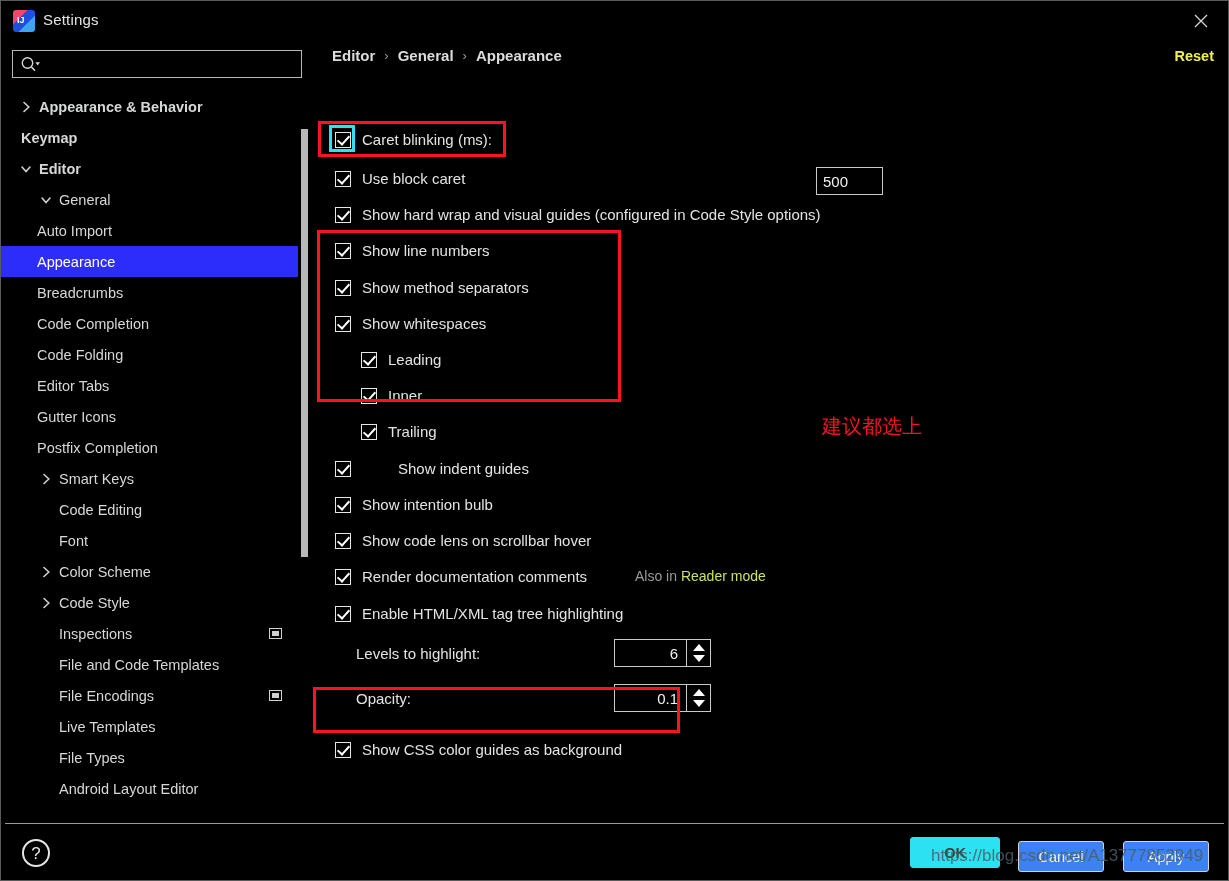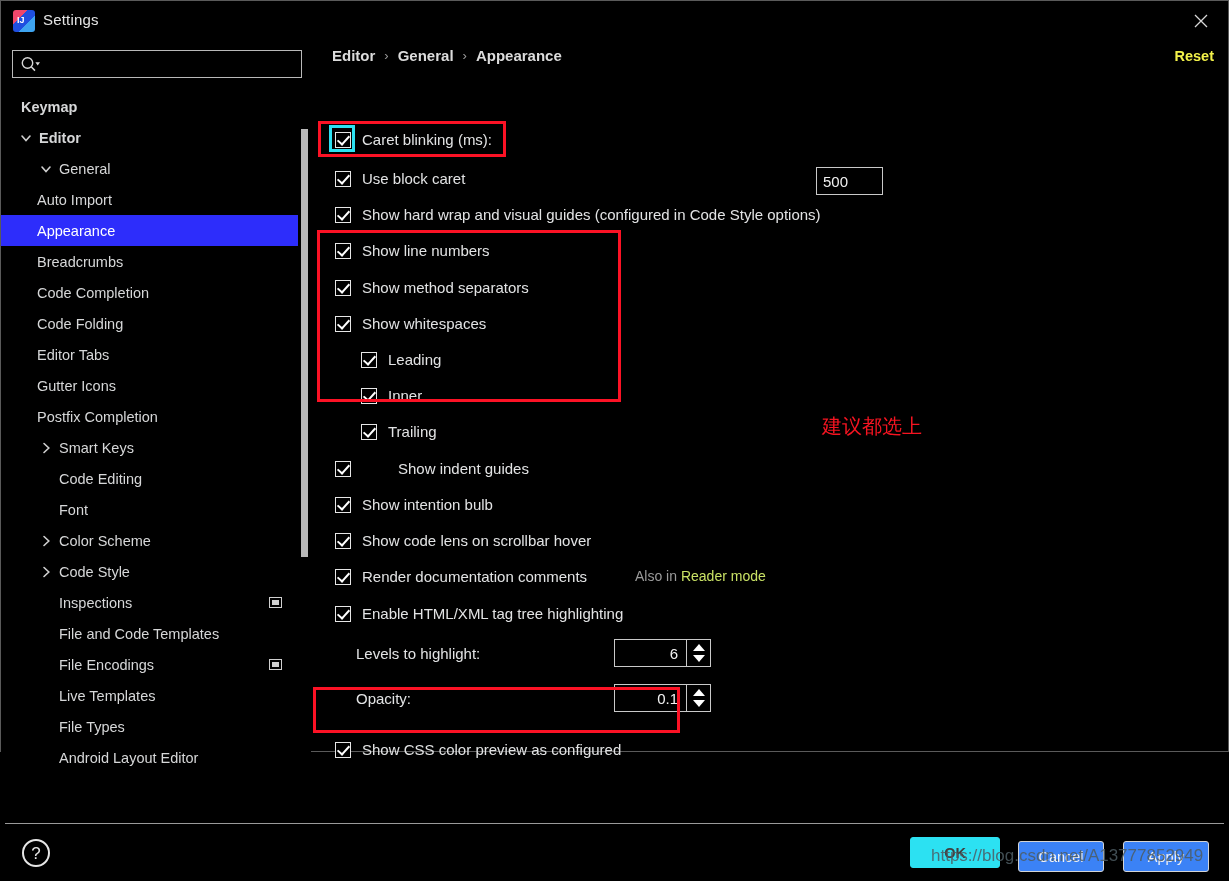--- a/index.html
+++ b/index.html
@@ -4,21 +4,21 @@
 <style>
   * { box-sizing: border-box; margin: 0; padding: 0; }
   html, body {
     width: 1229px; height: 881px;
     background: #000000;
     font-family: "Liberation Sans", sans-serif;
     overflow: hidden;
   }
   #app {
     position: relative;
-    width: 1229px; height: 752px;
+    width: 1229px; height: 881px;
     background: #000000;
     border: 1px solid #5a5a5a;
   }
 
   
   #titlebar {
     position: absolute; left: 0; top: 0; width: 1227px; height: 40px;
     background: #000000;
   }
   #app-icon {
@@ -236,20 +236,26 @@
     <div id="search-box">
       <svg id="search-icon" width="20" height="18" viewBox="0 0 20 18">
         <circle cx="7.5" cy="7" r="5.2" stroke="#d8d8d8" stroke-width="1.4" fill="none"></circle>
         <path d="M11.4 11 L15 14.6" stroke="#d8d8d8" stroke-width="1.5" fill="none"></path>
         <path d="M15.4 6.2 L20 6.2 L17.7 9.4 Z" fill="#d8d8d8"></path>
       </svg>
       <input id="search-input" type="text" placeholder="" style="">
     </div>
 
     <div id="tree">
+        <div class="tree-row lvl0 bold has-arrow">
+          <svg class="chevron" viewBox="0 0 14 14">
+            <path d="M5 2.5 L9.8 7 L5 11.5" stroke="#cfcfcf" stroke-width="1.6" fill="none" stroke-linecap="round"></path>
+          </svg>
+          <span class="tree-label">Appearance &amp; Behavior</span>
+        </div>
         <div class="tree-row lvl0 bold">
           <span class="tree-label">Keymap</span>
         </div>
         <div class="tree-row lvl0 bold has-arrow">
           <svg class="chevron" viewBox="0 0 14 14">
             <path d="M3 5 L7 9.5 L11 5" stroke="#cfcfcf" stroke-width="1.6" fill="none" stroke-linecap="round"></path>
           </svg>
           <span class="tree-label">Editor</span>
         </div>
         <div class="tree-row lvl1 has-arrow">
@@ -431,21 +437,21 @@
       <div class="spinner" style="left:302px; top:603px;">
         <input class="sp-val" type="text" value="0.1" style="">
         <div class="sp-btns">
           <span class="sp-up"></span>
           <span class="sp-dn"></span>
         </div>
       </div>
 
       <div class="opt-row" style="left:23px; top:660px;">
         <span class="cb"></span>
-        <span class="opt-label">Show CSS color preview as configured</span>
+        <span class="opt-label">Show CSS color guides as background</span>
       </div>
 
     </div>
   </div>
 
   <div class="ann-red" style="left:317px; top:120px; width:188px; height:36px;"></div>
   <div class="ann-cyan" style="left:328px; top:124px; width:26px; height:27px;"></div>
   <div class="ann-red" style="left:316px; top:229px; width:304px; height:172px;"></div>
   <div class="ann-red" style="left:312px; top:686px; width:367px; height:46px;"></div>
   <div id="cn-note">建议都选上</div>

